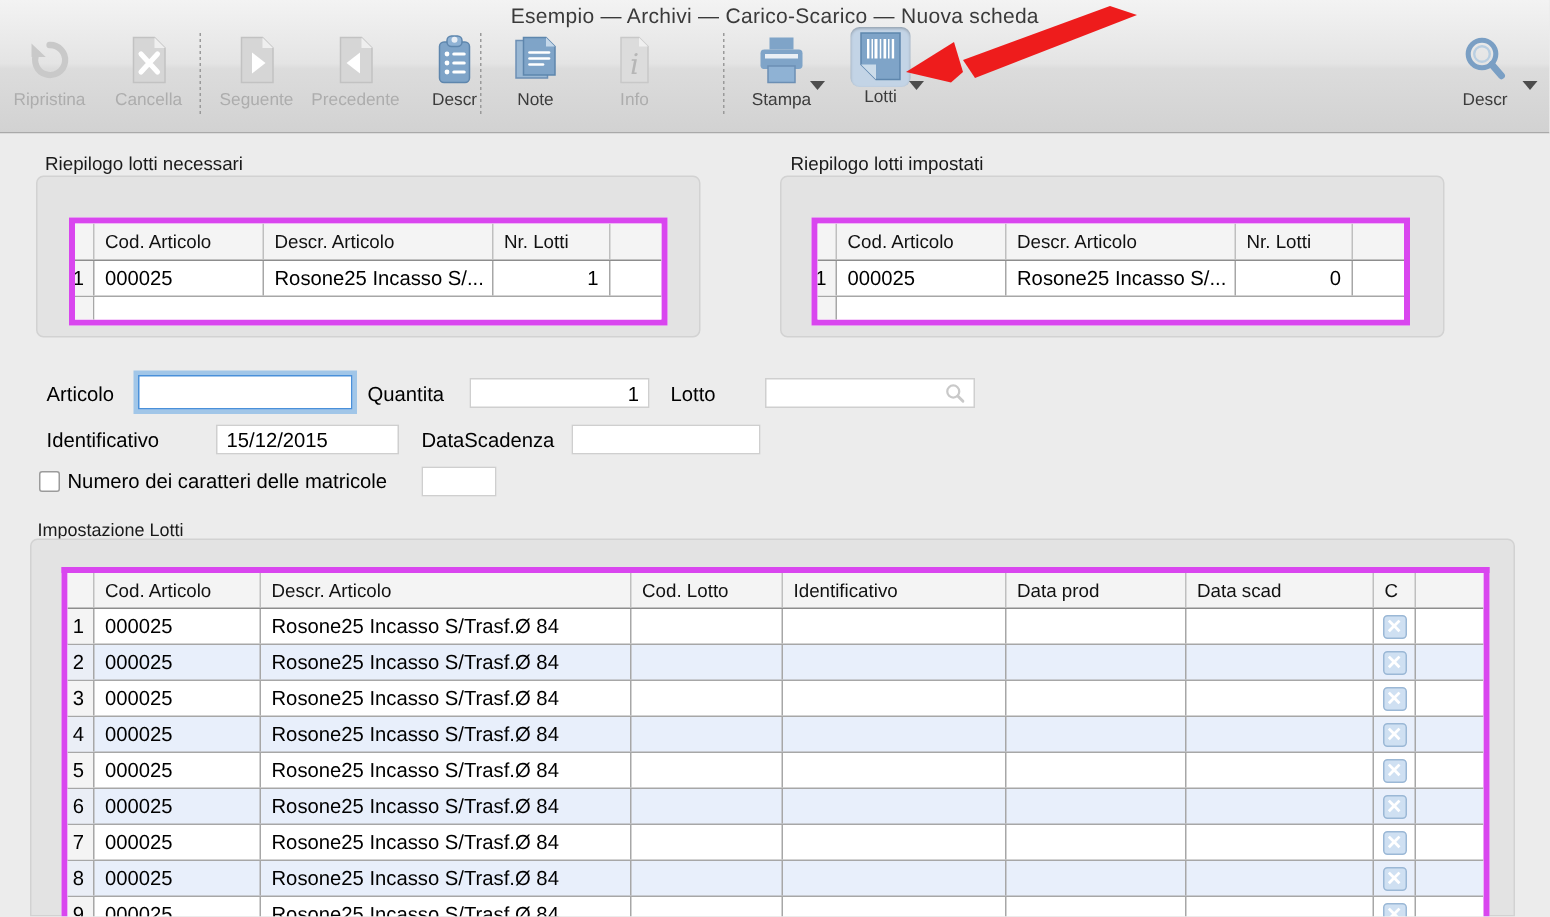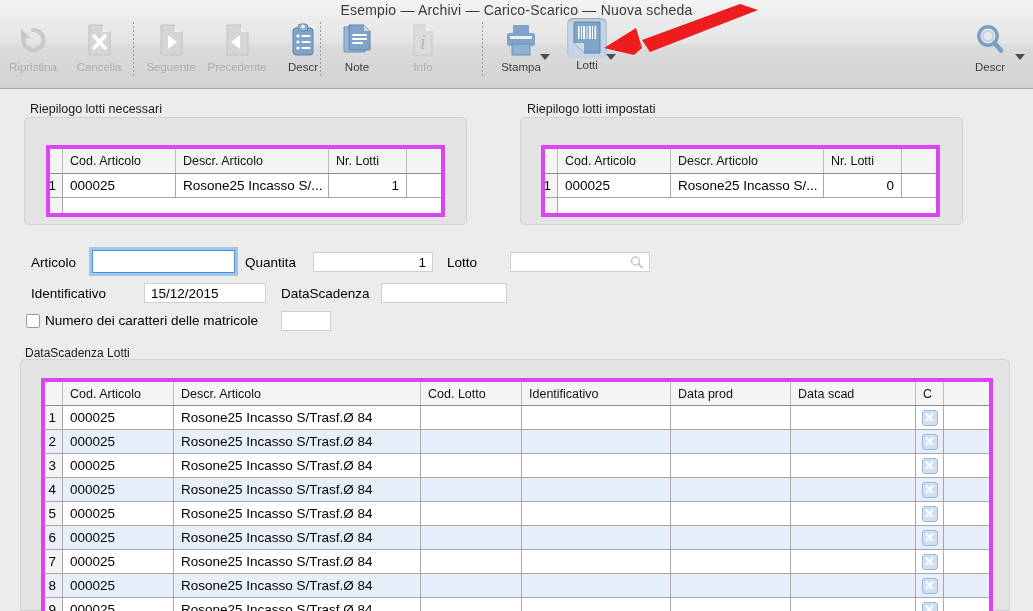--- a/index.html
+++ b/index.html
@@ -344,21 +344,21 @@
   <div class="f-label" style="left:31px; top:197px;">Identificativo</div>
   <div class="f-input" style="left:144px; top:194px; width:122px; height:20px; border-color:#cfcfcf;">15/12/2015</div>
 
   <div class="f-label" style="left:281px; top:197px;">DataScadenza</div>
   <div class="f-input" style="left:381px; top:194px; width:126px; height:20px; border-color:#cfcfcf;"></div>
 
   <div class="f-check" style="left:26px; top:225px;"></div>
   <div class="f-label" style="left:45px; top:224px;">Numero dei caratteri delle matricole</div>
   <div class="f-input" style="left:281px; top:222px; width:50px; height:20px; border-color:#cfcfcf;"></div>
 
-  <div class="grp-label" style="left:25px; top:257px; font-size:12px;">DataScadenza Lotti</div>
+  <div class="grp-label" style="left:25px; top:257px; font-size:12px;">Impostazione Lotti</div>
   <div class="grp-box" style="left:20px; top:270px; width:990px; height:252px; border-radius:5px 5px 0 0;"></div>
 
   <div class="grid" style="left:41px; top:289px; width:952px; height:233px; border-bottom:none;">
     <div class="ghead" style="height:24px">
       <div class="gh" style="width:18px;padding-left:0"></div>
       <div class="gh" style="width:111px">Cod. Articolo</div>
       <div class="gh" style="width:247px">Descr. Articolo</div>
       <div class="gh" style="width:101px">Cod. Lotto</div>
       <div class="gh" style="width:149px">Identificativo</div>
       <div class="gh" style="width:120px">Data prod</div>

